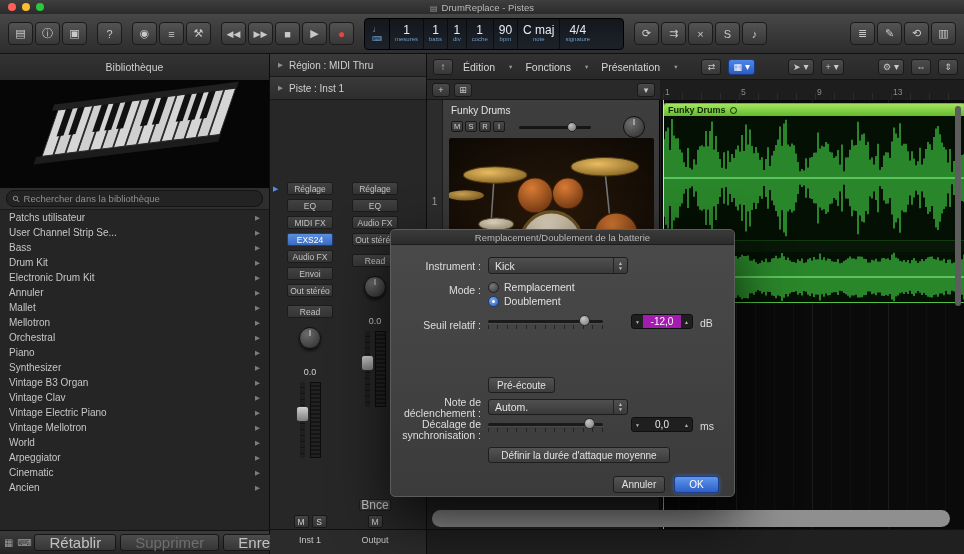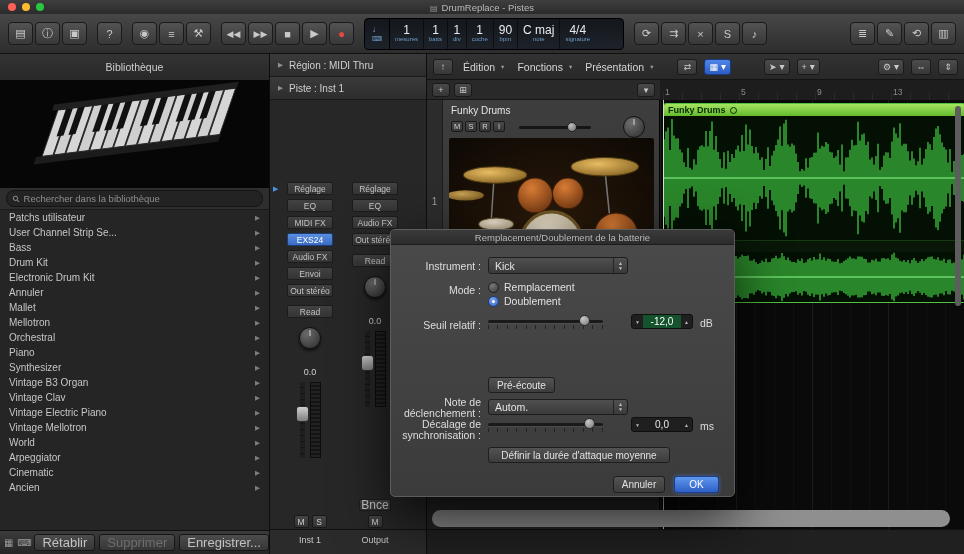--- a/index.html
+++ b/index.html
@@ -38,21 +38,21 @@
   #searchField{flex:1;height:15px;background:#232323;border:1px solid #141414;border-radius:8px;display:flex;align-items:center;
     padding:0 6px;color:#8f8f8f;font-size:9.5px;gap:4px;}
   .searchglyph{display:inline-block;transform:rotate(-45deg);font-size:9px;color:#9a9a9a;}
   #libList{position:absolute;left:0;top:156px;right:0;bottom:24px;overflow:hidden;}
   .librow{height:15px;display:flex;align-items:center;justify-content:space-between;padding:0 9px;color:#c6c6c6;font-size:10px;}
   .librow .chev{color:#7d7d7d;font-size:6.5px;}
   #libFooter{position:absolute;left:0;bottom:0;right:0;height:24px;background:linear-gradient(#3b3b3b,#252525);
     border-top:1px solid #101010;display:flex;align-items:center;gap:4px;padding:0 4px;box-sizing:border-box;}
   .ficon{color:#9a9a9a;font-size:10px;width:13px;text-align:center;}
   .fbtn{height:15px;border-radius:3px;background:linear-gradient(#4c4c4c,#363636);border:1px solid #161616;
-    color:#c2c2c2;font-size:13px;display:flex;align-items:center;padding:0 7px;}
+    color:#c2c2c2;font-size:15px;display:flex;align-items:center;padding:0 14px;}
   .fbtn.dim{color:#6e6e6e;}
   
   #inspector{position:absolute;left:270px;top:54px;width:157px;bottom:0;background:#272727;border-right:1px solid #0d0d0d;box-sizing:border-box;}
   .ihead{height:22px;background:linear-gradient(#3a3a3a,#2d2d2d);border-bottom:1px solid #191919;display:flex;align-items:center;
     gap:6px;padding:0 8px;color:#d0d0d0;font-size:10px;}
   .ihead .dis{font-size:6.5px;color:#8f8f8f;}
   #stripPointer{position:absolute;left:3px;top:131px;color:#4f8fe8;font-size:7px;}
   .strip{position:absolute;top:128px;bottom:24px;width:50px;display:flex;flex-direction:column;align-items:center;}
   #strip1{left:15px;}#strip2{left:80px;}
   .slot{width:46px;height:13px;margin-top:4px;background:linear-gradient(#424242,#343434);border:1px solid #1c1c1c;border-radius:2px;
@@ -79,21 +79,21 @@
     color:#cfcfcf;font-size:8.5px;display:flex;align-items:center;justify-content:center;box-sizing:border-box;}
   #inspFooter{position:absolute;left:0;right:0;bottom:0;height:24px;background:#2b2b2b;border-top:1px solid #111;}
   .stripname{position:absolute;width:50px;top:5px;text-align:center;color:#c8c8c8;font-size:9px;}
   #name1{left:15px;}#name2{left:80px;}
   
   #arrange{position:absolute;left:427px;top:54px;right:0;bottom:0;background:#0b0b0b;}
   #amenu{position:absolute;left:0;top:0;right:0;height:26px;background:linear-gradient(#323232,#282828);
     border-bottom:1px solid #141414;display:flex;align-items:center;padding:0 6px;box-sizing:border-box;gap:7px;}
   .abtn{height:16px;min-width:20px;padding:0 4px;border-radius:3px;background:linear-gradient(#4c4c4c,#373737);
     border:1px solid #1a1a1a;color:#c9c9c9;font-size:10px;display:flex;align-items:center;justify-content:center;gap:3px;box-sizing:border-box;}
-  .menu{color:#d5d5d5;font-size:10.5px;display:flex;align-items:center;gap:6px;padding:0 3px;justify-content:center;}
+  .menu{color:#d5d5d5;font-size:10.5px;display:flex;align-items:center;gap:14px;padding:0 3px;justify-content:center;}
   .menu .caret{font-size:6.5px;color:#9a9a9a;}
   .abtn.snapblue{background:linear-gradient(#4f86e8,#2c5cc4);border-color:#173a80;color:#fff;}
   .toolglyph{font-size:9px;}
   #asub{position:absolute;left:0;top:26px;width:233px;height:20px;background:#292929;border-bottom:1px solid #161616;
     display:flex;align-items:center;gap:4px;padding:0 5px;box-sizing:border-box;}
   .sbtn{width:18px;height:14px;border-radius:3px;background:linear-gradient(#4a4a4a,#363636);border:1px solid #191919;
     color:#c9c9c9;font-size:9px;display:flex;align-items:center;justify-content:center;box-sizing:border-box;}
   #ruler{position:absolute;left:233px;top:26px;right:0;height:20px;background:#1d1d1d;border-bottom:1px solid #161616;
     background-image:repeating-linear-gradient(90deg,#2c2c2c 0 1px,transparent 1px 19px);background-position:3px bottom;background-size:100% 7px;background-repeat:no-repeat;}
   .rlabel{position:absolute;bottom:3px;color:#8a8a8a;font-size:8.5px;}
@@ -149,21 +149,21 @@
   .slider{position:absolute;width:115px;height:14px;}
   .strack{position:absolute;left:0;right:0;top:5px;height:3px;background:#1a1a1a;border-radius:2px;box-shadow:0 1px 0 rgba(255,255,255,.06);}
   .sticks{position:absolute;left:0;right:0;top:10px;height:4px;
     background:repeating-linear-gradient(90deg,#242424 0 1px,transparent 1px 9.5px);}
   .sthumb{position:absolute;top:0;width:11px;height:11px;border-radius:50%;
     background:radial-gradient(circle at 35% 30%,#c6c6c6,#7a7a7a);border:1px solid #2c2c2c;box-sizing:border-box;}
   .valbox{position:absolute;height:15px;background:#1f1f1f;border:1px solid #0f0f0f;border-radius:3px;display:flex;align-items:stretch;
     box-sizing:border-box;overflow:hidden;}
   .vstep{width:11px;display:flex;align-items:center;justify-content:center;font-size:5px;color:#b5b5b5;}
   .vmid{flex:1;display:flex;align-items:center;justify-content:center;font-size:10px;color:#e8e8e8;}
-  .vmid.selblue{background:#14532d;color:#fff;}
+  .vmid.selblue{background:#a21caf;color:#fff;}
   .unit{position:absolute;color:#dedede;font-size:10.5px;}
   .helptext{position:absolute;color:#c3c3c3;font-size:10px;line-height:12.5px;}
   .dbtn{position:absolute;height:16px;background:linear-gradient(#535353,#3c3c3c);border:1px solid #1e1e1e;border-radius:3px;
     color:#e0e0e0;font-size:10px;display:flex;align-items:center;justify-content:center;box-sizing:border-box;padding:0 8px;}
   .dbtn.ok{background:linear-gradient(#5f97ee,#2e5fc6);border-color:#1a3f8e;color:#fff;box-shadow:0 0 4px rgba(80,140,255,.5);}
 </style>
 </head>
 <body>
 
 <div id="window">

